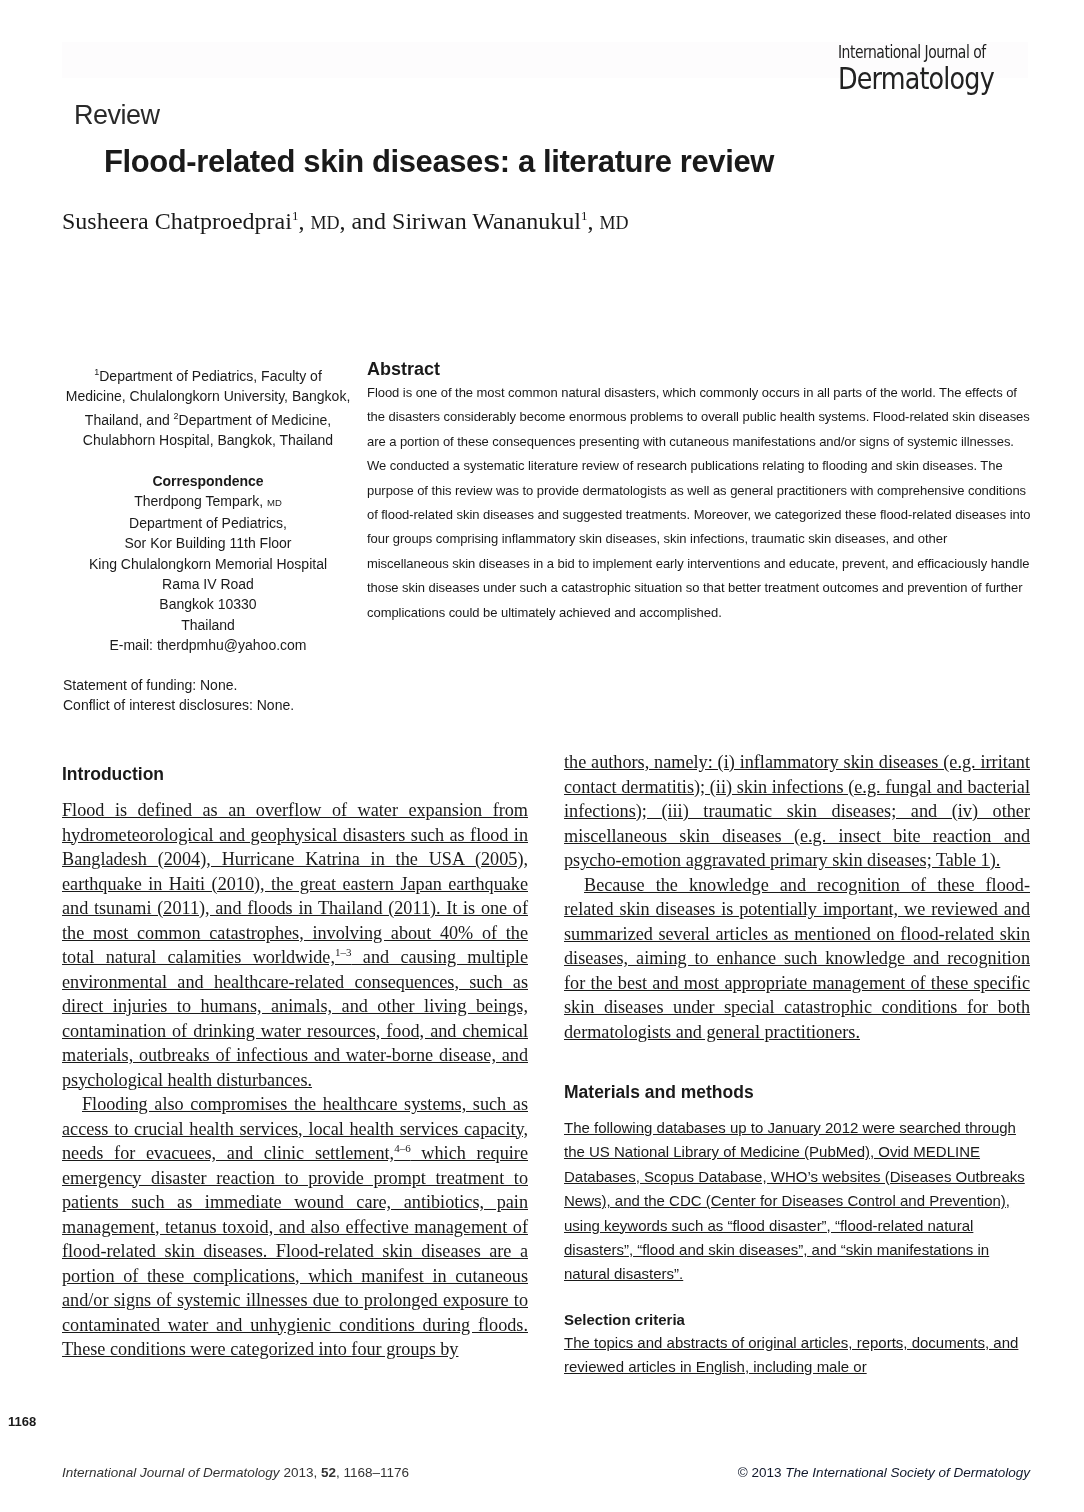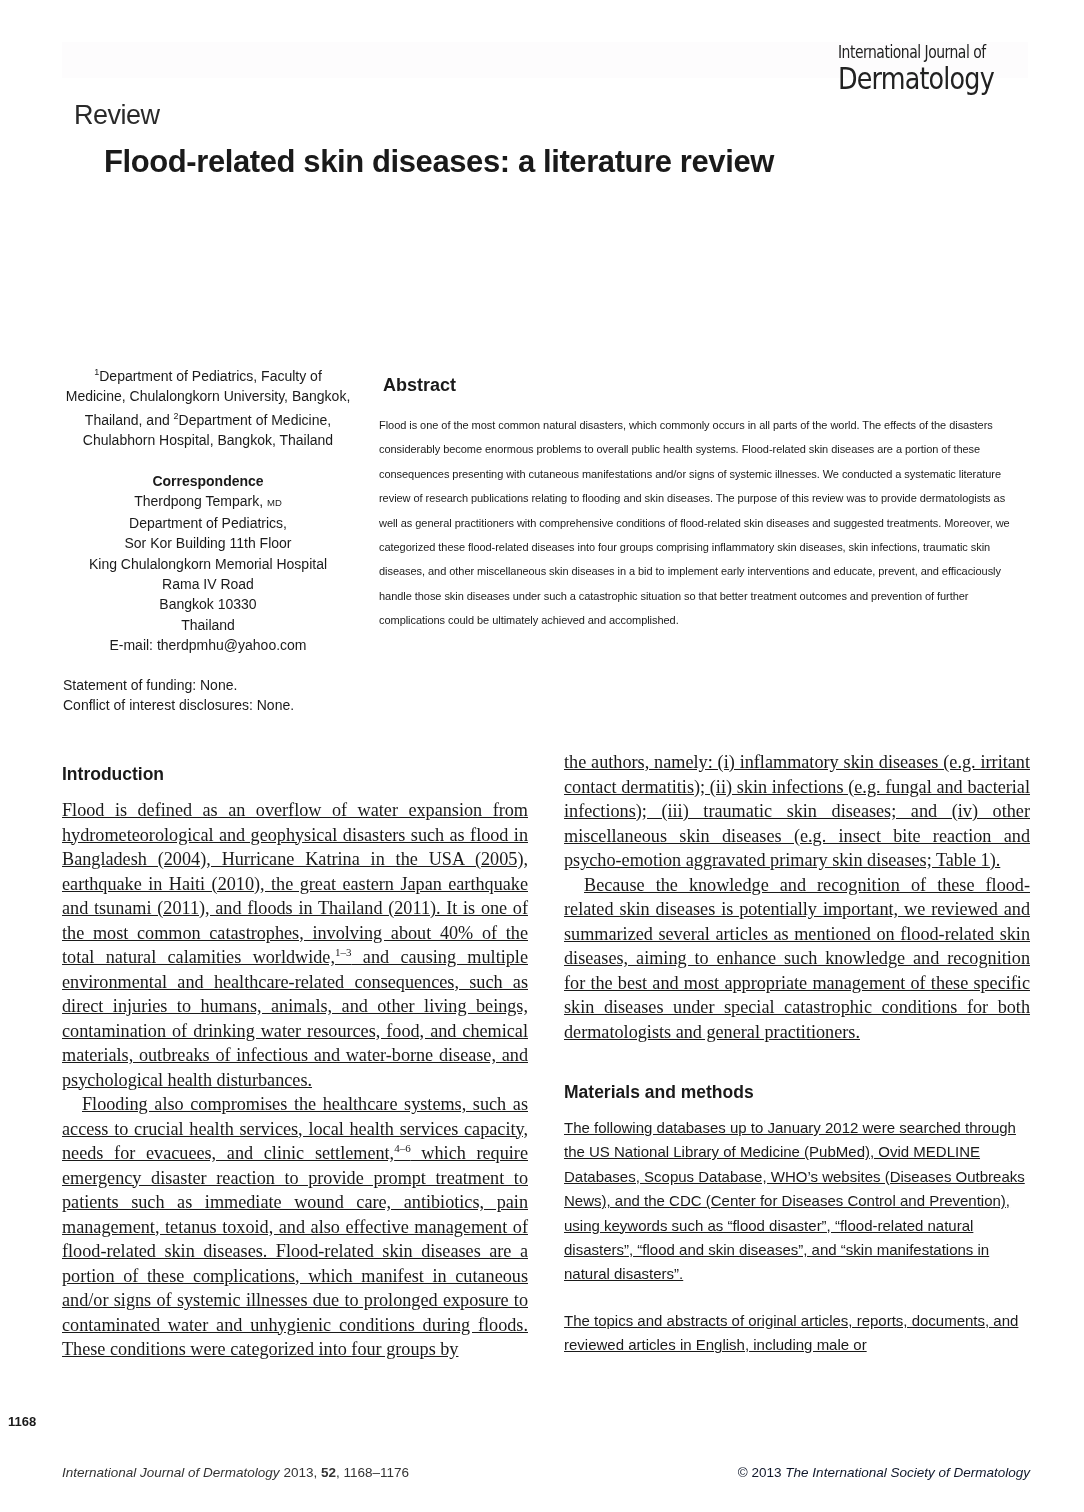--- a/index.html
+++ b/index.html
@@ -17,22 +17,22 @@
     .authors .sc { font-size: 18px; }
     .authors sup { font-size: 13px; }
 
     .affil { left: 63px; top: 362px; width: 290px; font-family: "Liberation Sans", sans-serif; font-size: 14px; line-height: 20.3px; color: #1a1a1a; }
     .affil sup { font-size: 9px; }
     .affil .block { margin-bottom: 20px; text-align: center; }
     .affil .bold { font-weight: bold; }
     .affil .smallcaps { font-size: 9.5px; }
 
     .abstract { left: 367px; top: 357px; width: 665px; font-family: "Liberation Sans", sans-serif; color: #1a1a1a; }
-    .abstract h2 { margin: 16px; font-size: 18px; font-weight: bold; line-height: 24px; }
-    .abstract p { margin: 12px; font-size: 11px; line-height: 24.4px; letter-spacing: -0.05px; }
+    .abstract h2 { margin: 0; font-size: 18px; font-weight: bold; line-height: 24px; }
+    .abstract p { margin: 0; font-size: 13px; line-height: 24.4px; letter-spacing: -0.05px; }
 
     .col { font-family: "Liberation Serif", serif; font-size: 18.2px; line-height: 24.5px; text-align: justify; color: #1a1a1a; }
     .col p { margin: 0; text-decoration: underline; }
     .col .indent { text-indent: 20px; }
     .col sup { font-size: 11px; line-height: 0; }
     .left-col { left: 62px; top: 762px; width: 466px; }
     .right-col { left: 564px; top: 750px; width: 466px; }
     .sec-head { font-family: "Liberation Sans", sans-serif; font-weight: bold; font-size: 17.5px; line-height: 24px; margin: 0 0 12px 0; text-align: left; }
     .sub-head { font-family: "Liberation Sans", sans-serif; font-weight: bold; font-size: 15px; line-height: 22px; margin: 0; }
     .sans-body { font-family: "Liberation Sans", sans-serif; font-size: 15px; line-height: 24.4px; text-align: left; }
@@ -49,20 +49,25 @@
 
 <div class="abs journal-logo">
   <div class="line1">International Journal of</div>
   <div class="line2">Dermatology</div>
 </div>
 
 <div class="abs article-type">Review</div>
 <div class="abs article-title">Flood-related skin diseases: a literature review</div>
 
 <div class="abs authors">
+  <div>
+    <span>Susheera Chatproedprai</span><sup>1</sup>, <span class="sc">MD</span>,
+    <span>and</span>
+    <span>Siriwan Wananukul</span><sup>1</sup>, <span class="sc">MD</span>
+  </div>
 </div>
 
 <div class="abs affil">
   <div class="block">
     <sup>1</sup><span>Department of Pediatrics, Faculty of Medicine, Chulalongkorn University, Bangkok, Thailand, and </span><sup>2</sup><span>Department of Medicine, Chulabhorn Hospital, Bangkok, Thailand</span>
   </div>
   <div class="block">
     <div class="bold">Correspondence</div>
     <div><span>Therdpong Tempark,</span> <span class="smallcaps">MD</span></div>
     <div>Department of Pediatrics,</div>
@@ -90,20 +95,21 @@
   <p class="indent"><span>Flooding also compromises the healthcare systems, such as access to crucial health services, local health services capacity, needs for evacuees, and clinic settlement,</span><sup>4–6</sup><span> which require emergency disaster reaction to provide prompt treatment to patients such as immediate wound care, antibiotics, pain management, tetanus toxoid, and also effective management of flood-related skin diseases. Flood-related skin diseases are a portion of these complications, which manifest in cutaneous and/or signs of systemic illnesses due to prolonged exposure to contaminated water and unhygienic conditions during floods. These conditions were categorized into four groups by</span></p>
 </div>
 
 <div class="abs col right-col">
   <p>the authors, namely: (i) inflammatory skin diseases (e.g. irritant contact dermatitis); (ii) skin infections (e.g. fungal and bacterial infections); (iii) traumatic skin diseases; and (iv) other miscellaneous skin diseases (e.g. insect bite reaction and psycho-emotion aggravated primary skin diseases; Table 1).</p>
   <p class="indent">Because the knowledge and recognition of these flood-related skin diseases is potentially important, we reviewed and summarized several articles as mentioned on flood-related skin diseases, aiming to enhance such knowledge and recognition for the best and most appropriate management of these specific skin diseases under special catastrophic conditions for both dermatologists and general practitioners.</p>
   <div style="height:36px"></div>
   <h3 class="sec-head">Materials and methods</h3>
   <p class="sans-body">The following databases up to January 2012 were searched through the US National Library of Medicine (PubMed), Ovid MEDLINE Databases, Scopus Database, WHO’s websites (Diseases Outbreaks News), and the CDC (Center for Diseases Control and Prevention), using keywords such as “flood disaster”, “flood-related natural disasters”, “flood and skin diseases”, and “skin manifestations in natural disasters”.</p>
   <div style="height:22px"></div>
+  <h4 class="sub-head">Selection criteria</h4>
   <p class="sans-body">The topics and abstracts of original articles, reports, documents, and reviewed articles in English, including male or</p>
 </div>
 
 <div class="abs page-num">1168</div>
 
 <div class="abs footer-left">
   <i>International Journal of Dermatology</i>
   <span>2013,</span>
   <b>52</b><span>, 1168–1176</span>
 </div>

